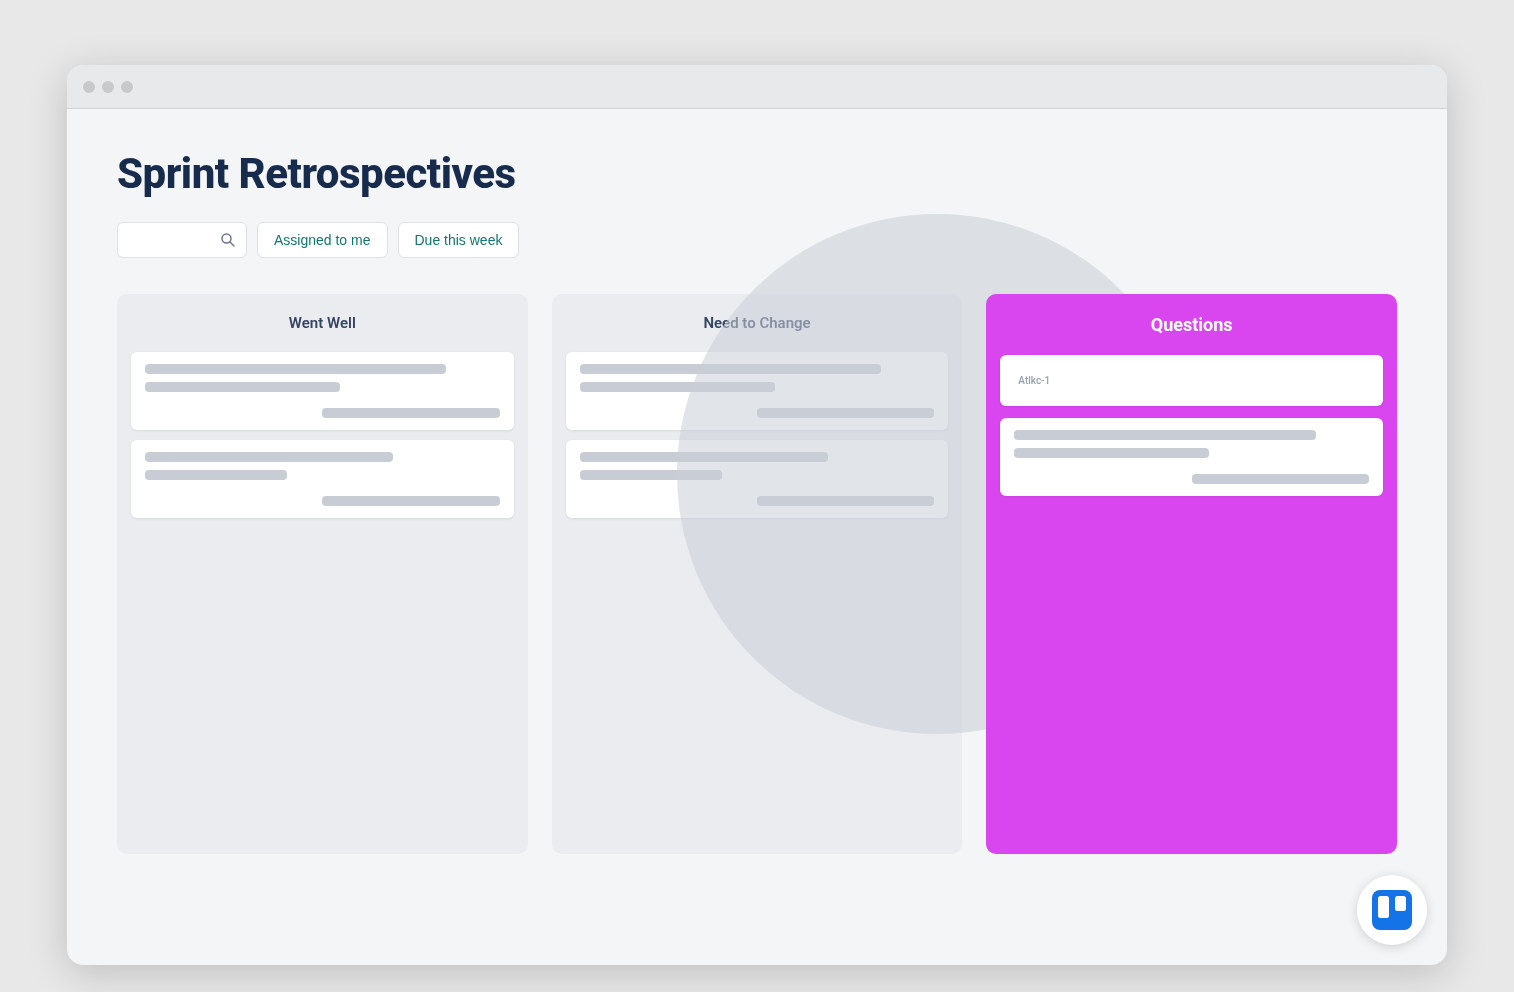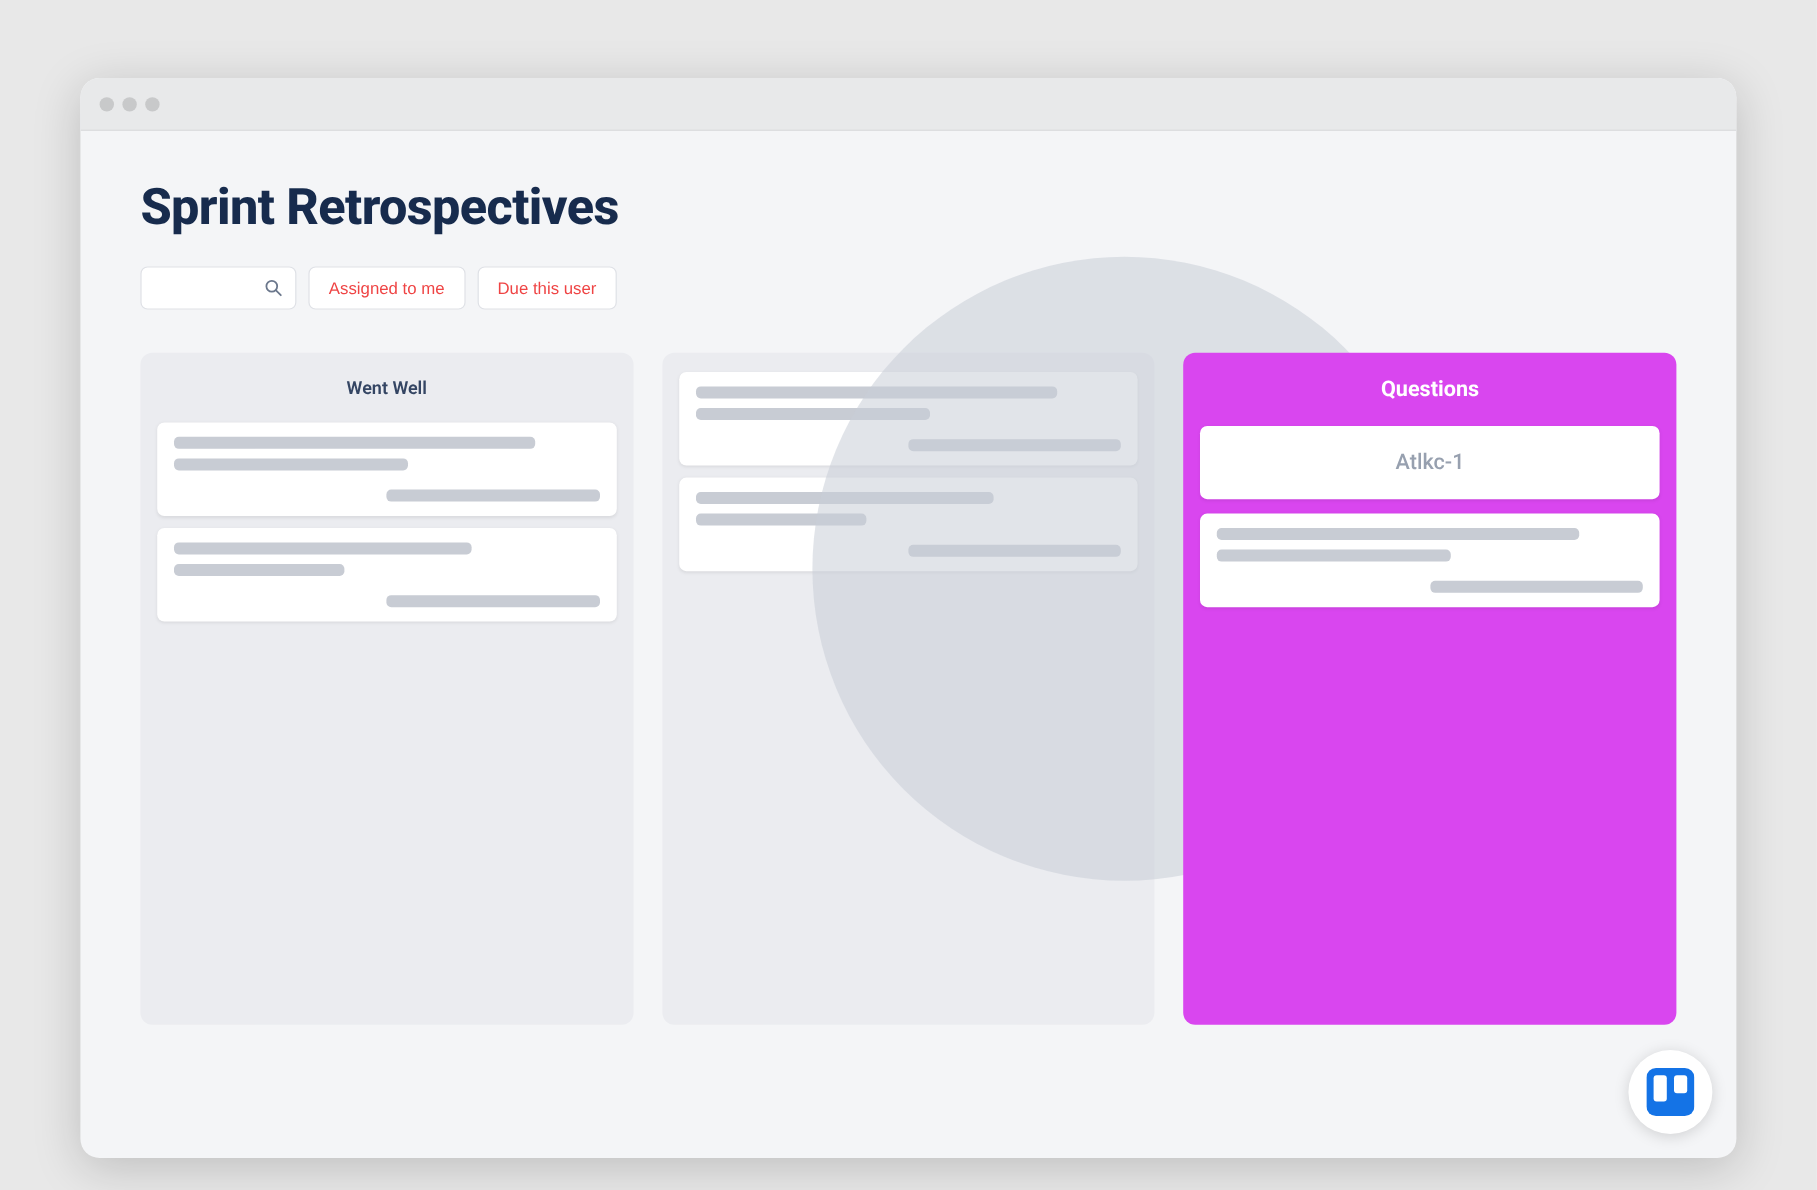--- a/index.html
+++ b/index.html
@@ -84,21 +84,21 @@
       color: #6b778c;
     }
 
     .filter-btn {
       background: #fff;
       border: 1px solid #dfe1e6;
       border-radius: 6px;
       padding: 6px 16px;
       font-size: 14px;
       font-weight: 500;
-      color: #ef4444;
+      color: #0f766e;
       cursor: pointer;
       height: 36px;
       text-align: center;
     }
 
     .board-container {
       display: flex;
       gap: 24px;
       position: relative;
       align-items: flex-start;
@@ -187,23 +187,23 @@
 
     .card-title-text {
       font-size: 17px;
       font-weight: 600;
       color: #172b4d;
       margin-bottom: 10px;
       line-height: 1.4;
     }
 
     .card-id-text {
-      font-size: 18px;
+      font-size: 10px;
       color: #97a0af;
-      text-align: center;
+      text-align: left;
       font-weight: 500;
     }
 
     
     .zoom-circle {
       position: absolute;
       width: 520px;
       height: 520px;
       border-radius: 50%;
       background: rgba(200, 205, 215, 0.55);
@@ -253,21 +253,21 @@
     <h1 class="page-title">Sprint Retrospectives</h1>
 
     <div class="toolbar">
       <div class="search-box">
         <svg class="search-icon-svg" width="16" height="16" viewBox="0 0 16 16" fill="none">
           <circle cx="6.5" cy="6.5" r="4.5" stroke="#6b778c" stroke-width="1.5"></circle>
           <line x1="10" y1="10" x2="14" y2="14" stroke="#6b778c" stroke-width="1.5" stroke-linecap="round"></line>
         </svg>
       </div>
       <button class="filter-btn">Assigned to me</button>
-      <button class="filter-btn">Due this user</button>
+      <button class="filter-btn">Due this week</button>
     </div>
 
     <div class="board-container">
 
       <div class="zoom-circle"></div>
 
       <div class="board-column">
         <div class="column-header">Went Well</div>
         <div class="card">
           <div class="card-line long"></div>
@@ -275,20 +275,21 @@
           <div class="card-bottom-line"></div>
         </div>
         <div class="card">
           <div class="card-line medium"></div>
           <div class="card-line xshort"></div>
           <div class="card-bottom-line"></div>
         </div>
       </div>
 
       <div class="board-column">
+        <div class="column-header">Need to Change</div>
         <div class="card">
           <div class="card-line long"></div>
           <div class="card-line short"></div>
           <div class="card-bottom-line"></div>
         </div>
         <div class="card">
           <div class="card-line medium"></div>
           <div class="card-line xshort"></div>
           <div class="card-bottom-line"></div>
         </div>

